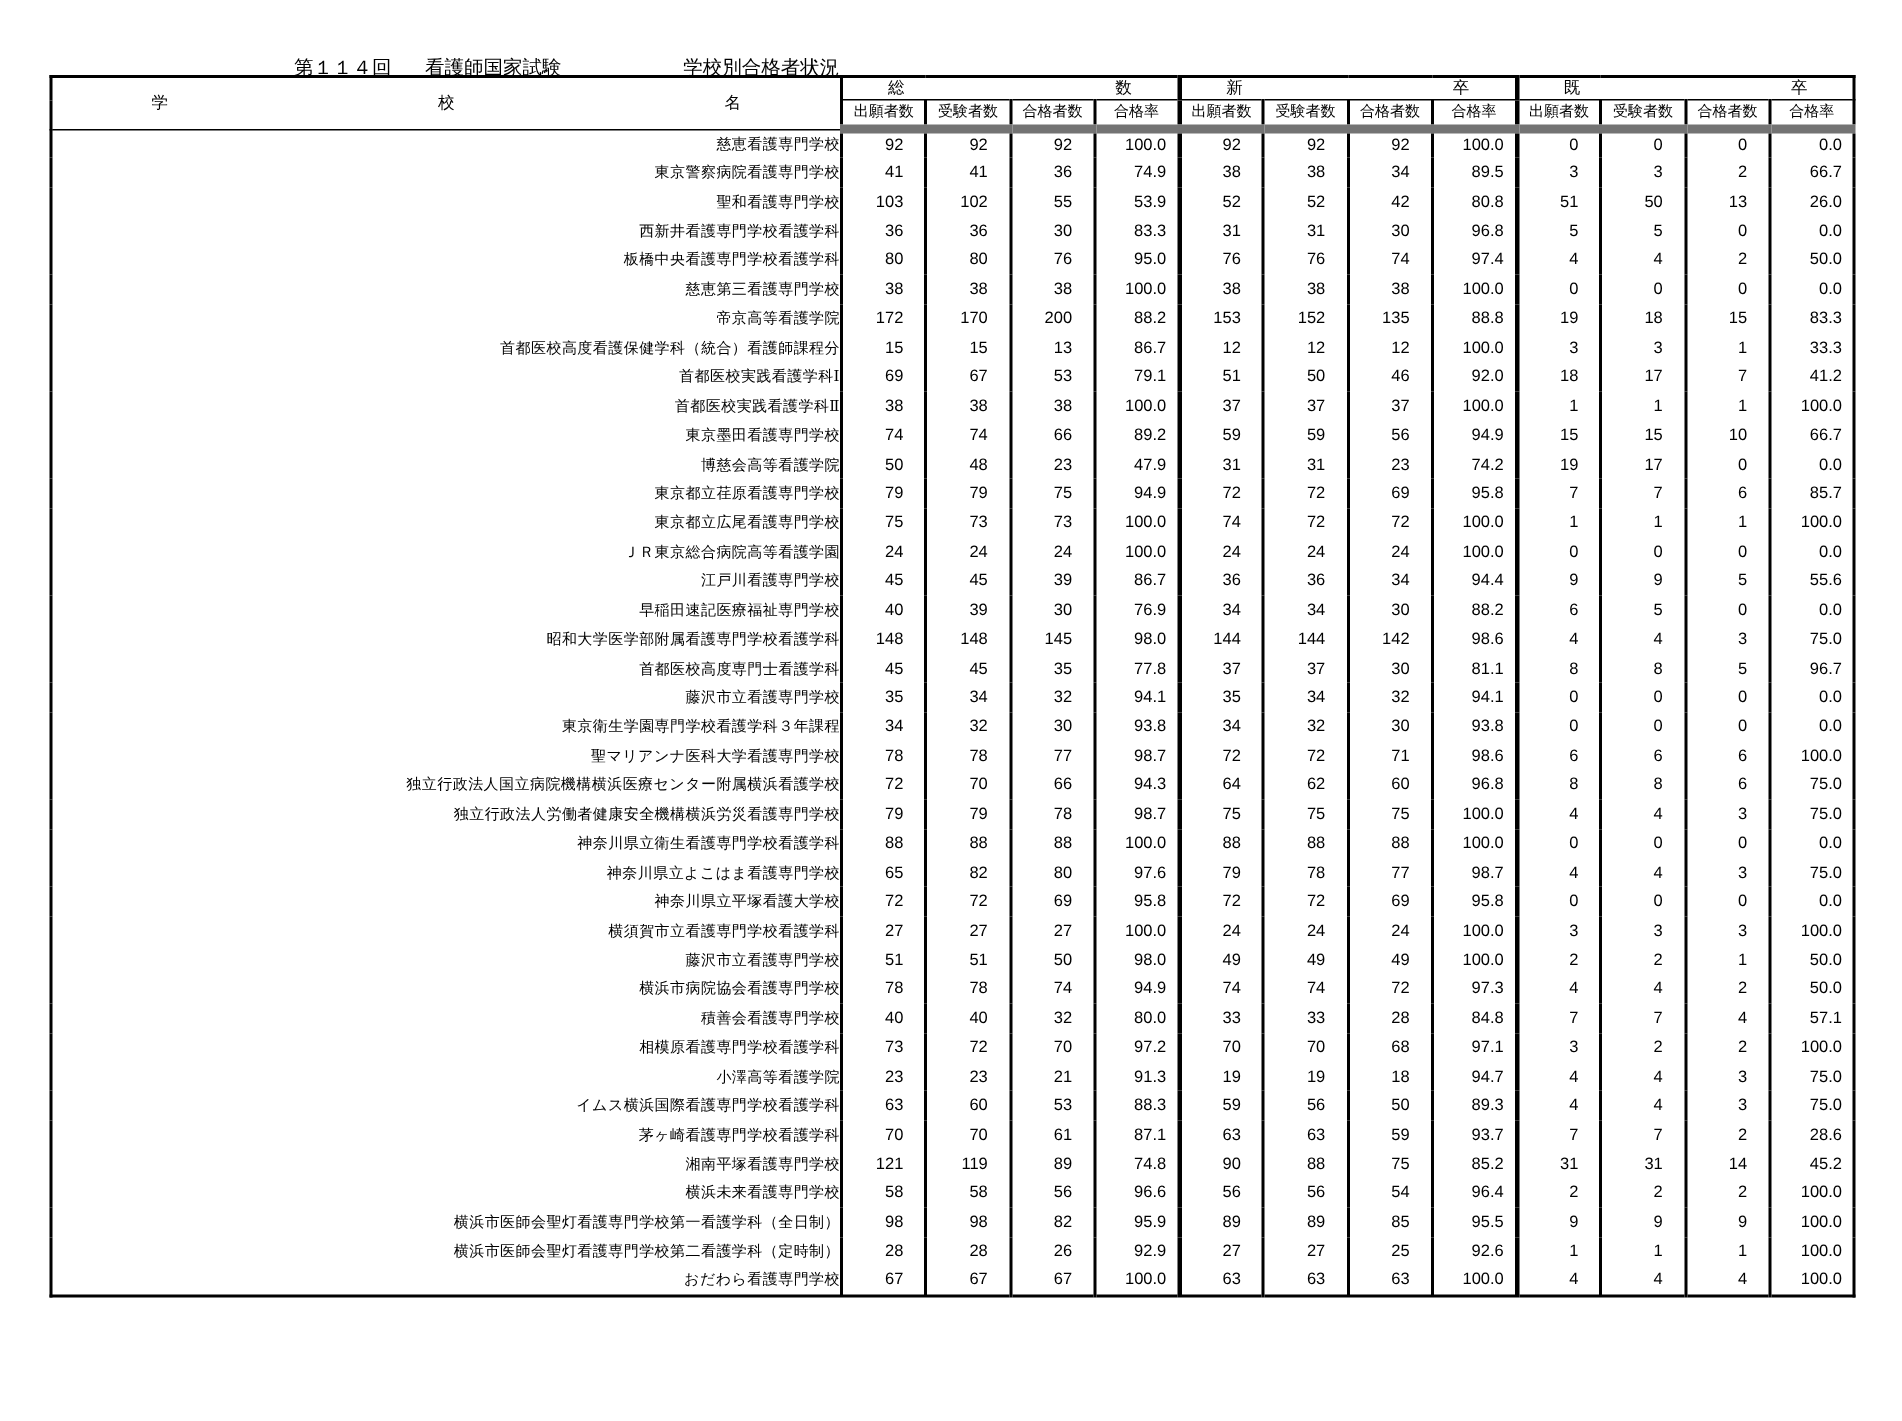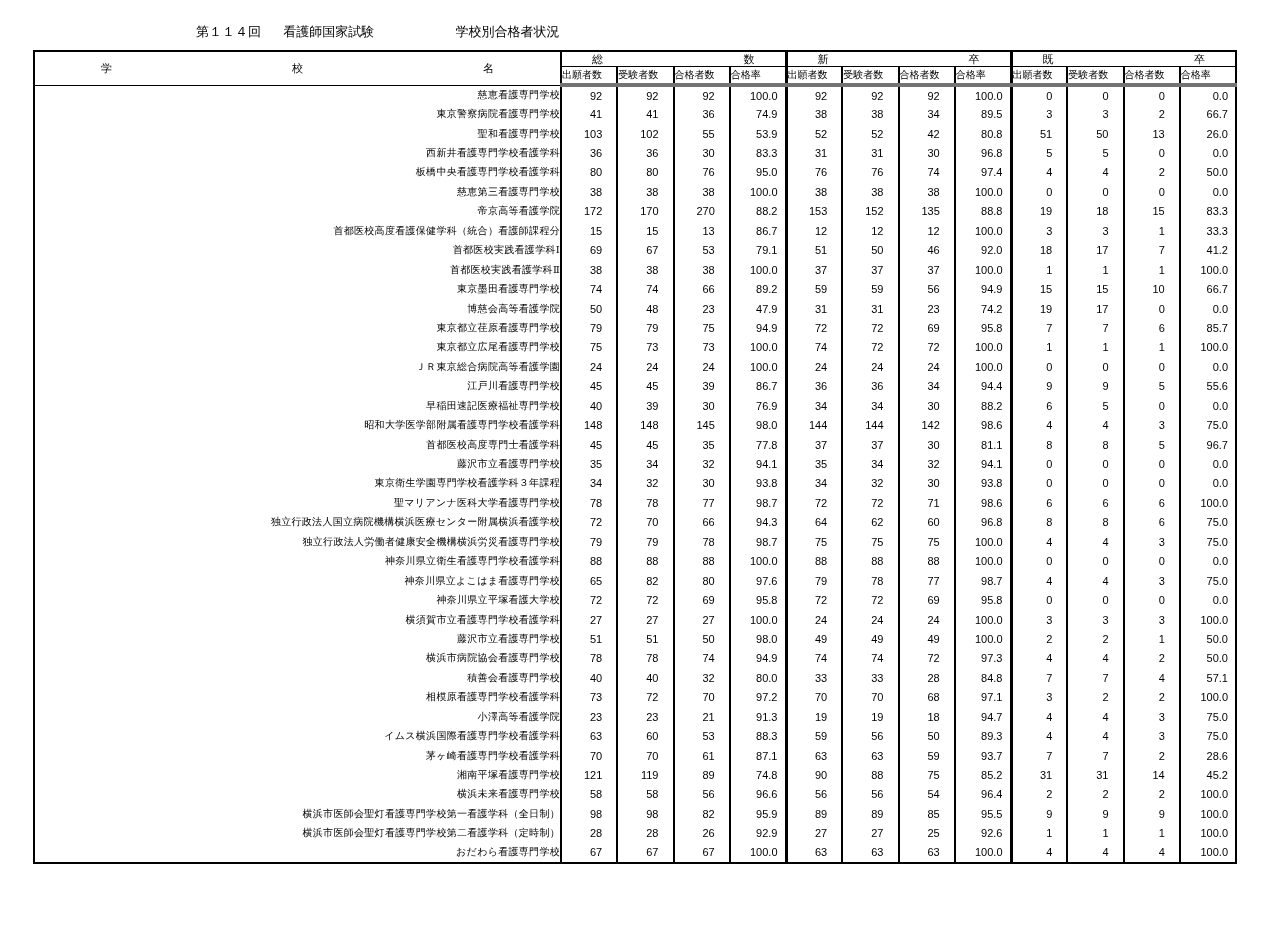--- a/index.html
+++ b/index.html
@@ -5,21 +5,21 @@
   * { box-sizing: border-box; }
   html,body { margin:0; padding:0; }
   body {
     width:1268px; height:947px;
     background:#fff; color:#000;
     position:relative;
     font-family:"Liberation Serif","DejaVu Serif",serif;
     overflow:hidden;
   }
   .doc-title {
-    position:absolute; top:23px; left:196px;
+    position:absolute; top:36px; left:196px;
     font-size:13px; white-space:nowrap;
   }
   .doc-title .t2 { margin-left:19px; }
   .doc-title .t3 { margin-left:78px; }
 
   table.results {
     position:absolute; left:33px; top:50px;
     border-collapse:collapse; table-layout:fixed;
     border:2px solid #000;
   }
@@ -27,22 +27,22 @@
   col.c-num    { width:56.25px; }
 
   .results th { font-weight:normal; padding:0; }
   .results th, .results td { overflow:hidden; white-space:nowrap; }
 
   .group-row th { height:14px; font-size:11px; border-bottom:1px solid #000; }
   .group-label { display:flex; justify-content:space-between; padding:0 30px; line-height:14px; }
 
   .sub-row th {
     height:16px; font-size:10px;
-    border-bottom:4px solid #737373;
-    text-align:left; line-height:16px;
+    border-bottom:6px solid #737373;
+    text-align:center; line-height:16px;
   }
 
   th.school-h { vertical-align:middle; font-size:11px; border-right:2px solid #000; }
   .school-h-inner { display:flex; justify-content:space-between; padding:0 66px; }
 
   .results th.v-line  { border-left:2px solid #000; }
   .results td.v-line  { border-left:2px solid #000; }
   .results th.g-line  { border-left:3px solid #000; }
   .results td.g-line  { border-left:3px solid #000; }
 
@@ -213,21 +213,21 @@
         <td class="num rate v-line">100.0</td>
         <td class="num g-line">0</td>
         <td class="num v-line">0</td>
         <td class="num v-line">0</td>
         <td class="num rate v-line">0.0</td>
       </tr>
       <tr>
         <td class="school-cell">帝京高等看護学院</td>
         <td class="num v-line">172</td>
         <td class="num v-line">170</td>
-        <td class="num v-line">270</td>
+        <td class="num v-line">200</td>
         <td class="num rate v-line">88.2</td>
         <td class="num g-line">153</td>
         <td class="num v-line">152</td>
         <td class="num v-line">135</td>
         <td class="num rate v-line">88.8</td>
         <td class="num g-line">19</td>
         <td class="num v-line">18</td>
         <td class="num v-line">15</td>
         <td class="num rate v-line">83.3</td>
       </tr>

